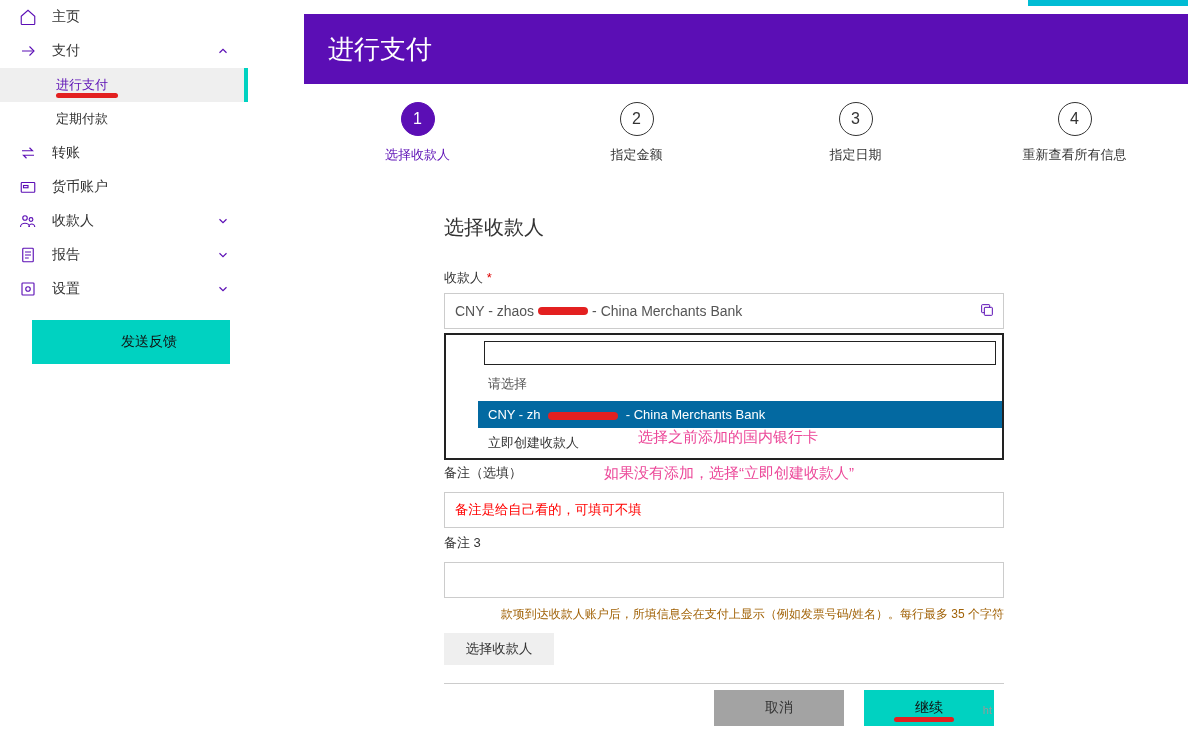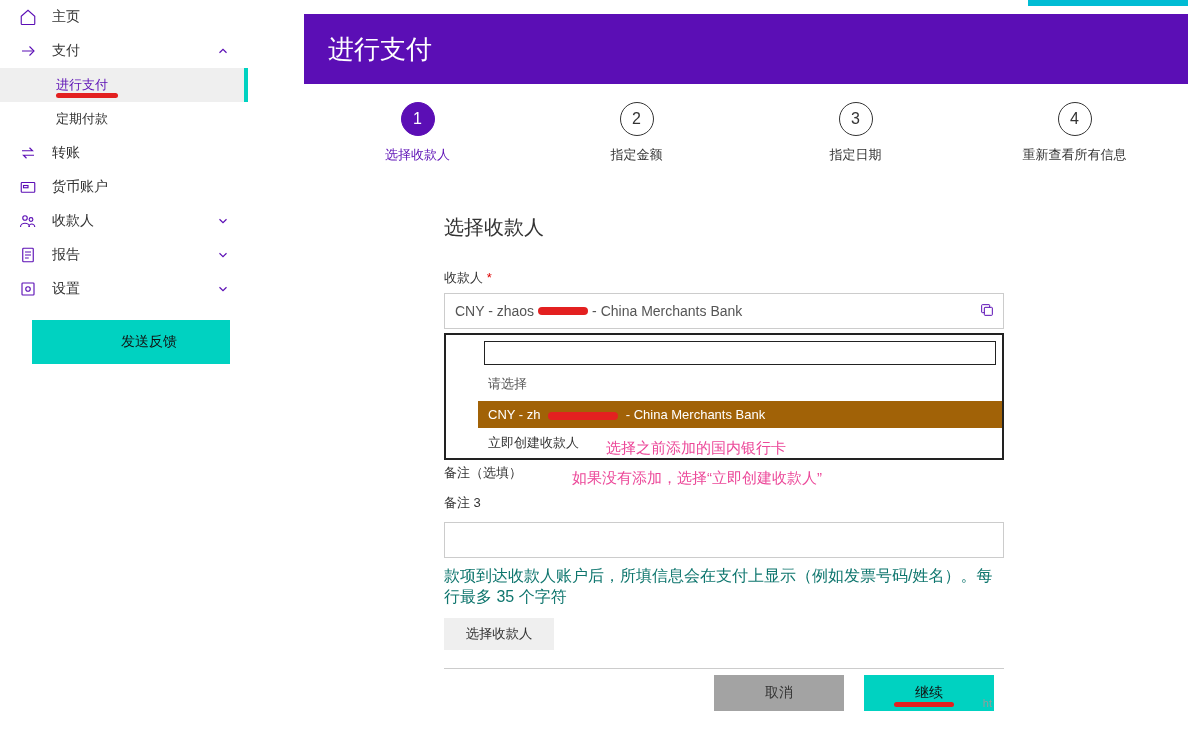--- a/index.html
+++ b/index.html
@@ -30,34 +30,34 @@
   .field-label { font-size:13px; margin-bottom:6px; }
   .req { color:#d00; }
   .select-display { border:1px solid #ccc; height:36px; display:flex; align-items:center; padding:0 10px; color:#555; position:relative; }
   .select-display .redact { display:inline-block; width:50px; height:8px; background:#e32020; border-radius:4px; margin:0 4px; }
   .copy-ic { position:absolute; right:8px; top:8px; color:#5b0eb5; }
   .dropdown { border:2px solid #222; margin-top:4px;padding-left:32px; }
   .dd-search { padding:6px; }
   .dd-search-inner { border:1px solid #222; height:24px; }
   .dd-label { padding:4px 10px 8px 10px; color:#555; font-size:13px; }
   .dd-opt { padding:6px 10px; font-size:13px; cursor:pointer; }
-  .dd-opt.sel { background:#a16207; color:#fff; }
+  .dd-opt.sel { background:#0369a1; color:#fff; }
   .dd-opt .redact2 { display:inline-block; width:70px; height:8px; background:#e32020; border-radius:4px; margin:0 4px; vertical-align:middle; }
   .anno { color:#ec4899; font-size:15px; margin-left:128px; }
-  .anno-row { display:flex; align-items:flex-end; }
+  .anno-row { display:flex; align-items:flex-start;gap:32px; }
   .anno-row .lbl { width:128px; }
   .input-text { border:1px solid #ccc; height:36px; width:100%; padding:0 10px; margin-top:4px; }
-  .hint { font-size:16px; color:#0f766e; margin-top:8px; }
+  .hint { font-size:12px; color:#a16207; margin-top:8px;text-align:right; }
   .clear-btn { background:#efefef; border:none; height:32px; width:110px; margin-top:10px; cursor:pointer; color:#333; }
   .footer-bar { border-top:1px solid #ccc; margin-top:18px; height:48px; display:flex; align-items:center; justify-content:flex-end; gap:20px; padding-right:10px; }
   .btn { width:130px; height:36px; display:flex; align-items:center; justify-content:center; cursor:pointer; position:relative; }
   .btn.cancel { background:#a3a3a3; }
   .btn.continue { background:#00d2c1; color:#111;justify-content:center; }
   .btn.continue .redmark2 { position:absolute; bottom:4px; left:30px; width:60px; height:5px; background:#e32020; border-radius:3px; }
-  .ht { position:absolute; right:2px; bottom:2px; color:#999; font-size:11px; }
+  .ht { position:absolute; right:2px; bottom:10px; color:#999; font-size:11px; }
   svg { display:block; }
 </style>
 </head>
 <body>
 
 <div class="topbar-accent"></div>
 
 <div class="layout">
 
   <div class="sidebar">
@@ -214,20 +214,21 @@
           </div>
           <div class="anno" style="margin-left:0">选择之前添加的国内银行卡</div>
         </div>
       </div>
 
       <div class="anno-row" style="margin-top:4px;">
         <div class="field-label lbl">备注（选填）</div>
         <div class="anno" style="margin-left:0">如果没有添加，选择“立即创建收款人”</div>
       </div>
 
+      <input class="input-text" style="color: rgb(255, 0, 0); border: 1px solid rgb(204, 204, 204);" readonly="" value="备注是给自己看的，可填可不填">
 
       <div class="field-label" style="margin-top:6px;">备注 3</div>
       <input class="input-text" style="">
 
       <div class="hint">款项到达收款人账户后，所填信息会在支付上显示（例如发票号码/姓名）。每行最多 35 个字符</div>
 
       <button class="clear-btn">
         <span>选择收款人</span>
       </button>
 

